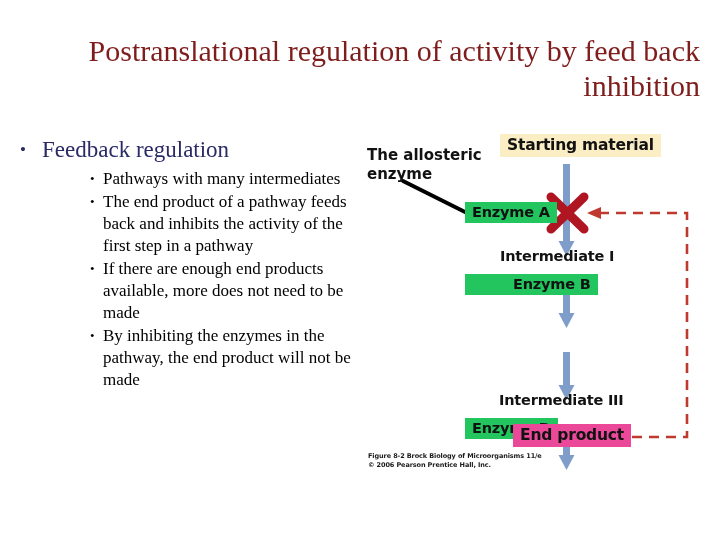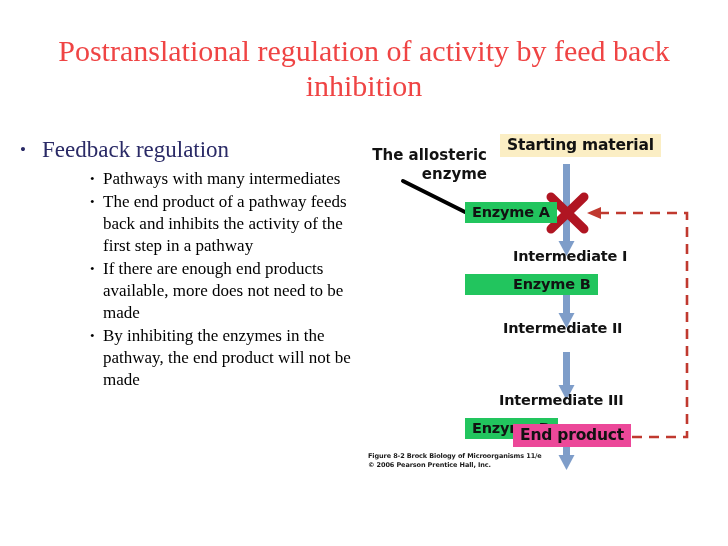--- a/index.html
+++ b/index.html
@@ -14,22 +14,22 @@
     overflow: hidden;
     font-family: "Liberation Serif", "DejaVu Serif", serif;
   }
 
   
   .slide-title {
     position: absolute;
     left: 28px;
     top: 33px;
     width: 672px;
-    text-align: center;
-    color: #ef4444;
+    text-align: right;
+    color: #7f1d1d;
     font-family: "Liberation Serif", "DejaVu Serif", serif;
     font-size: 30px;
     line-height: 35px;
     font-weight: normal;
   }
 
   
   .body-col {
     position: absolute;
     left: 8px;
@@ -70,21 +70,20 @@
     line-height: 22px;
   }
 
   
   .diagram {
     position: absolute;
     left: 365px;
     top: 134px;
     width: 358px;
     height: 348px;
-    text-align: right;
   }
   .diagram svg { display: block; }
 
   .dlabel {
     position: absolute;
     font-family: "DejaVu Sans", "Liberation Sans", sans-serif;
     font-weight: bold;
     color: #121212;
     white-space: nowrap;
   }
@@ -186,22 +185,21 @@
   </svg>
 
   <div class="dlabel callout" style="left:2px; top:12px;">The allosteric enzyme</div>
 
   <div class="dlabel box box-start" style="left:135px; top:0;">Starting material</div>
 
   <div class="dlabel box box-enzyme" style="left:100px; top:68px;">Enzyme A</div>
   <div class="dlabel box box-enzyme" style="left:100px; top:140px;padding-left:48px;">Enzyme B</div>
   <div class="dlabel box box-enzyme" style="left:100px; top:284px;">Enzyme D</div>
 
-  <div class="dlabel plain" style="left:148px; top:114px;">Intermediate I</div>
-  <div class="dlabel plain" style="left:138px; top:186px;">Intermediate II</div>
+  <div class="dlabel plain" style="left:135px; top:114px;">Intermediate I</div>
   <div class="dlabel plain" style="left:134px; top:258px;">Intermediate III</div>
 
   <div class="dlabel box box-end" style="left:148px; top:290px;">End product</div>
 
   <div class="credit" style="left:3px; top:318px;">Figure 8-2  Brock Biology of Microorganisms 11/e</div>
   <div class="credit" style="left:3px; top:327px;">© 2006 Pearson Prentice Hall, Inc.</div>
 
 </div>
 
 </body></html>

